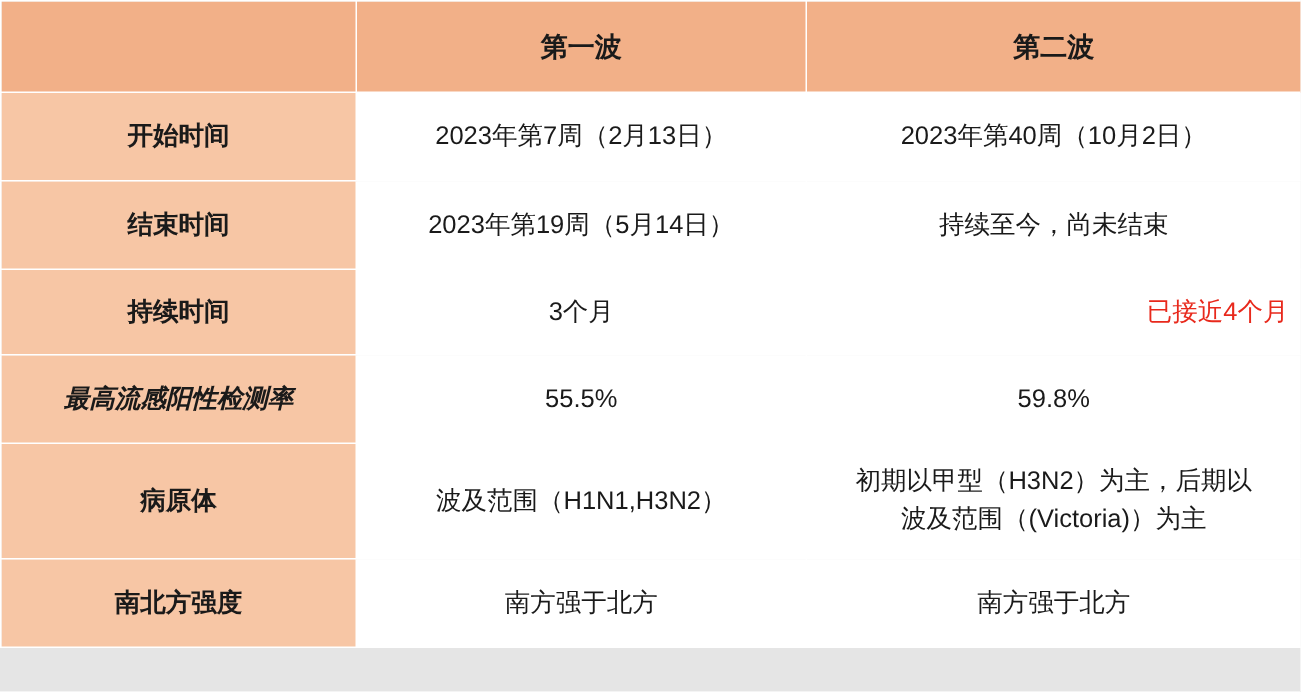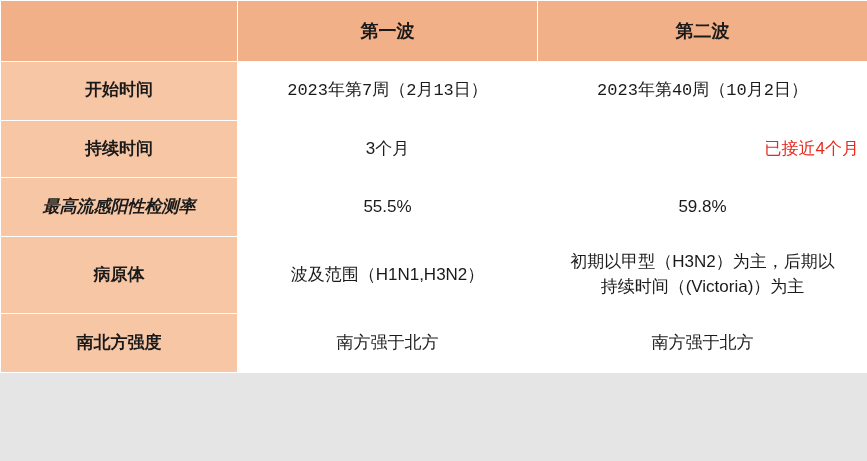--- a/index.html
+++ b/index.html
@@ -64,21 +64,21 @@
     background: #ffffff;
     border-left: 1px solid #d9d9d9;
     border-right: 1px solid #d9d9d9;
     border-top: 1px solid #e6e6e6;
     border-bottom: 1px solid #e6e6e6;
   }
   td.val.red {
     color: #e8291c;
     text-align: right;
   }
-  tr.r1 td { height: 50px; font-family: Liberation Mono, monospace; }
+  tr.r1 td { height: 50px; }
   tr.r2 td { height: 50px; }
   tr.r3 td { height: 48px; }
   tr.r4 td { height: 50px; }
   tr.r5 td { height: 68px; }
   tr.r6 td { height: 48px; }
   tr.r7 td { height: 50px; }
   .cell-multiline {
     display: block;
   }
 </style>
@@ -98,39 +98,44 @@
         <td>第一波</td>
         <td>第二波</td>
       </tr>
 
       <tr class="r1">
         <td class="label">开始时间</td>
         <td class="val">2023年第7周（2月13日）</td>
         <td class="val">2023年第40周（10月2日）</td>
       </tr>
 
+      <tr class="r2">
+        <td class="label">结束时间</td>
+        <td class="val">2023年第19周（5月14日）</td>
+        <td class="val">持续至今，尚未结束</td>
+      </tr>
 
       <tr class="r3">
         <td class="label">持续时间</td>
         <td class="val">3个月</td>
         <td class="val red">已接近4个月</td>
       </tr>
 
       <tr class="r4">
         <td class="label strong">最高流感阳性检测率</td>
         <td class="val">55.5%</td>
         <td class="val">59.8%</td>
       </tr>
 
       <tr class="r5">
         <td class="label">病原体</td>
         <td class="val">波及范围（H1N1,H3N2）</td>
         <td class="val">
           <span class="cell-multiline">初期以甲型（H3N2）为主，后期以</span>
-          <span class="cell-multiline">持续时间（(Victoria)）为主</span>
+          <span class="cell-multiline">波及范围（(Victoria)）为主</span>
         </td>
       </tr>
 
 
       <tr class="r7">
         <td class="label">南北方强度</td>
         <td class="val">南方强于北方</td>
         <td class="val">南方强于北方</td>
       </tr>
 

